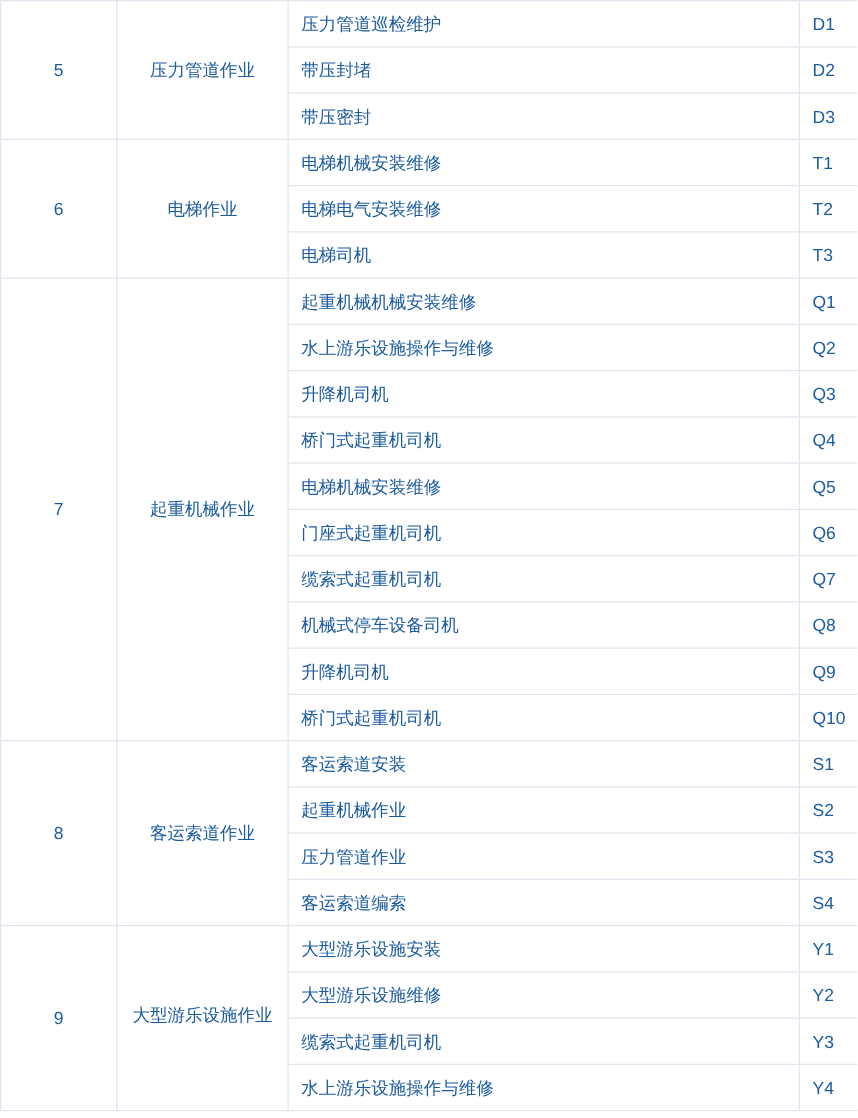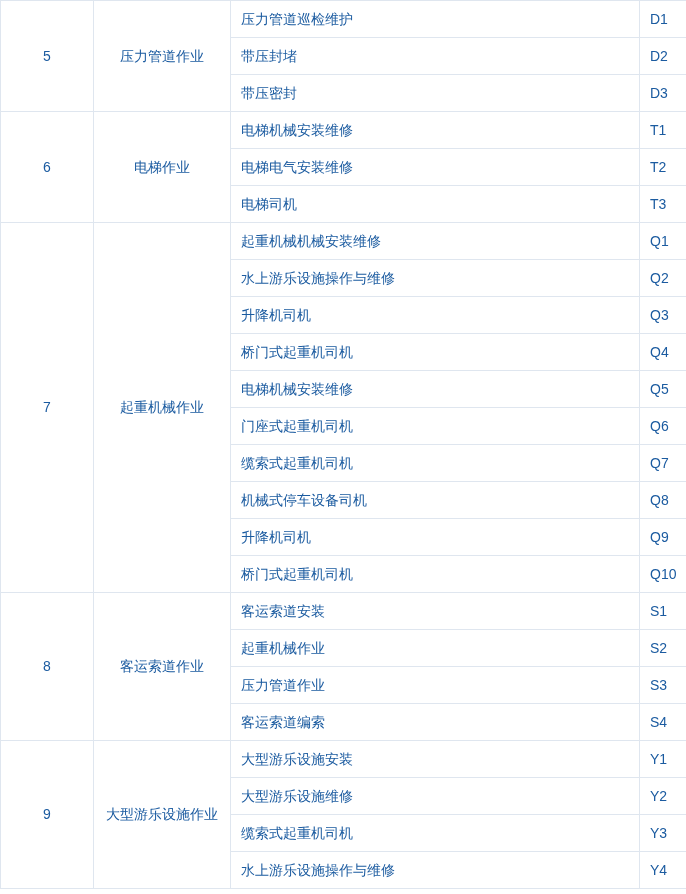--- a/index.html
+++ b/index.html
@@ -46,20 +46,21 @@
   td.col-code {
     width: 106px;
     padding-left: 16px;
   }
   .row-h {
     height: 37px;
   }
   
   td.col-cat.wrap {
     white-space: normal;
+    font-family: Liberation Mono, monospace;
   }
 </style>
 </head>
 <body>
 
 <table class="cert-table">
   <tbody>
 
     <tr class="row-h">
       <td class="col-no" rowspan="3">5</td>

